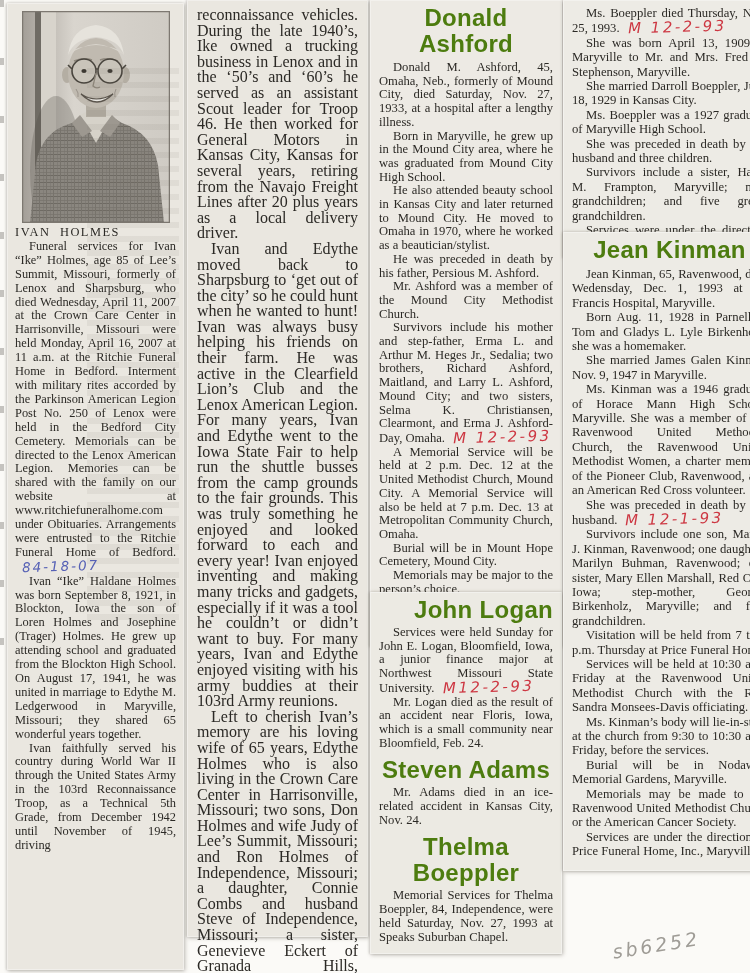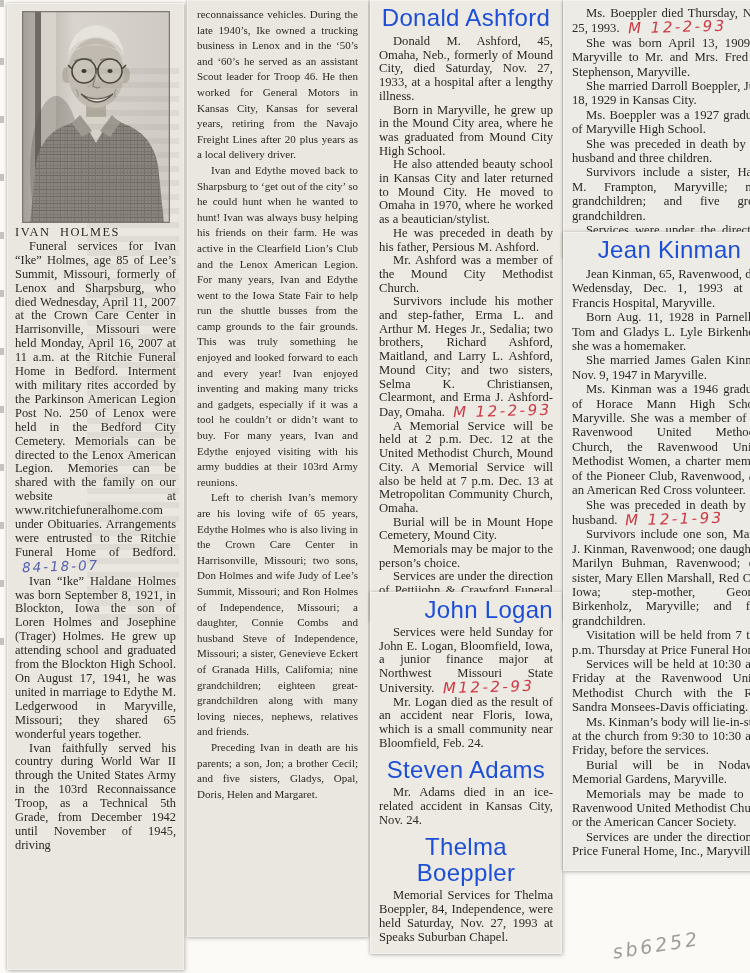--- a/index.html
+++ b/index.html
@@ -17,31 +17,31 @@
     position:absolute;box-sizing:border-box;
     background:#ebe8e1;
     box-shadow:1px 1px 4px rgba(110,104,94,.45), -1px 0 2px rgba(110,104,94,.22), 0 0 0 1px rgba(255,255,255,.35) inset;
   }
   .clip p{
     margin:0;text-indent:14px;text-align:justify;color:#2b2925;
   }
   .c1{left:7px;top:3px;width:177px;height:967px;padding:6px 8px 0;background:#eae7e0;}
   .c1 p{font-size:12.4px;line-height:13.9px;}
   .c2{left:187px;top:0;width:181px;height:937px;padding:7px 10px;background:#eae7e0;}
-  .c2 p{font-size:11px;line-height:15.6px;}
+  .c2 p{font-size:16px;line-height:15.6px;}
   .c3a{left:370px;top:0;width:192px;padding:5px 9px 9px;background:#edeae4;}
   .c3b{left:370px;top:592px;width:192px;padding:4px 9px 10px;background:#eceae3;}
   .c3a p,.c3b p{font-size:12.6px;line-height:13.7px;}
   .c4a{left:563px;top:0;width:213px;padding:6px 9px;background:#edebe5;}
   .c4b{left:563px;top:232px;width:213px;padding:5px 9px 12px;background:#edebe5;}
   .c4a p,.c4b p{font-size:12.7px;line-height:14.4px;}
   .headline{
     font-family:"Liberation Sans","DejaVu Sans",sans-serif;
-    font-weight:400;font-size:24px;line-height:26px;
-    text-align:center;color:#1d4ed8;letter-spacing:.3px;
+    font-weight:700;font-size:24px;line-height:26px;
+    text-align:center;color:#4d7c0f;letter-spacing:.3px;
     margin:0 0 4px;text-indent:0;
   }
   .c3b .headline{margin:7px 0 3px;}
   .c3b .headline.first{margin-top:1px;text-align:right;}
   .photo-wrap{width:148px;margin:2px auto 3px;}
   .photo-wrap svg{display:block;}
   .photo-caption{
     font-size:15px;letter-spacing:1.5px;word-spacing:5px;
     text-align:center;margin:3px 0 4px;color:#26241f;text-indent:0 !important;
   }

